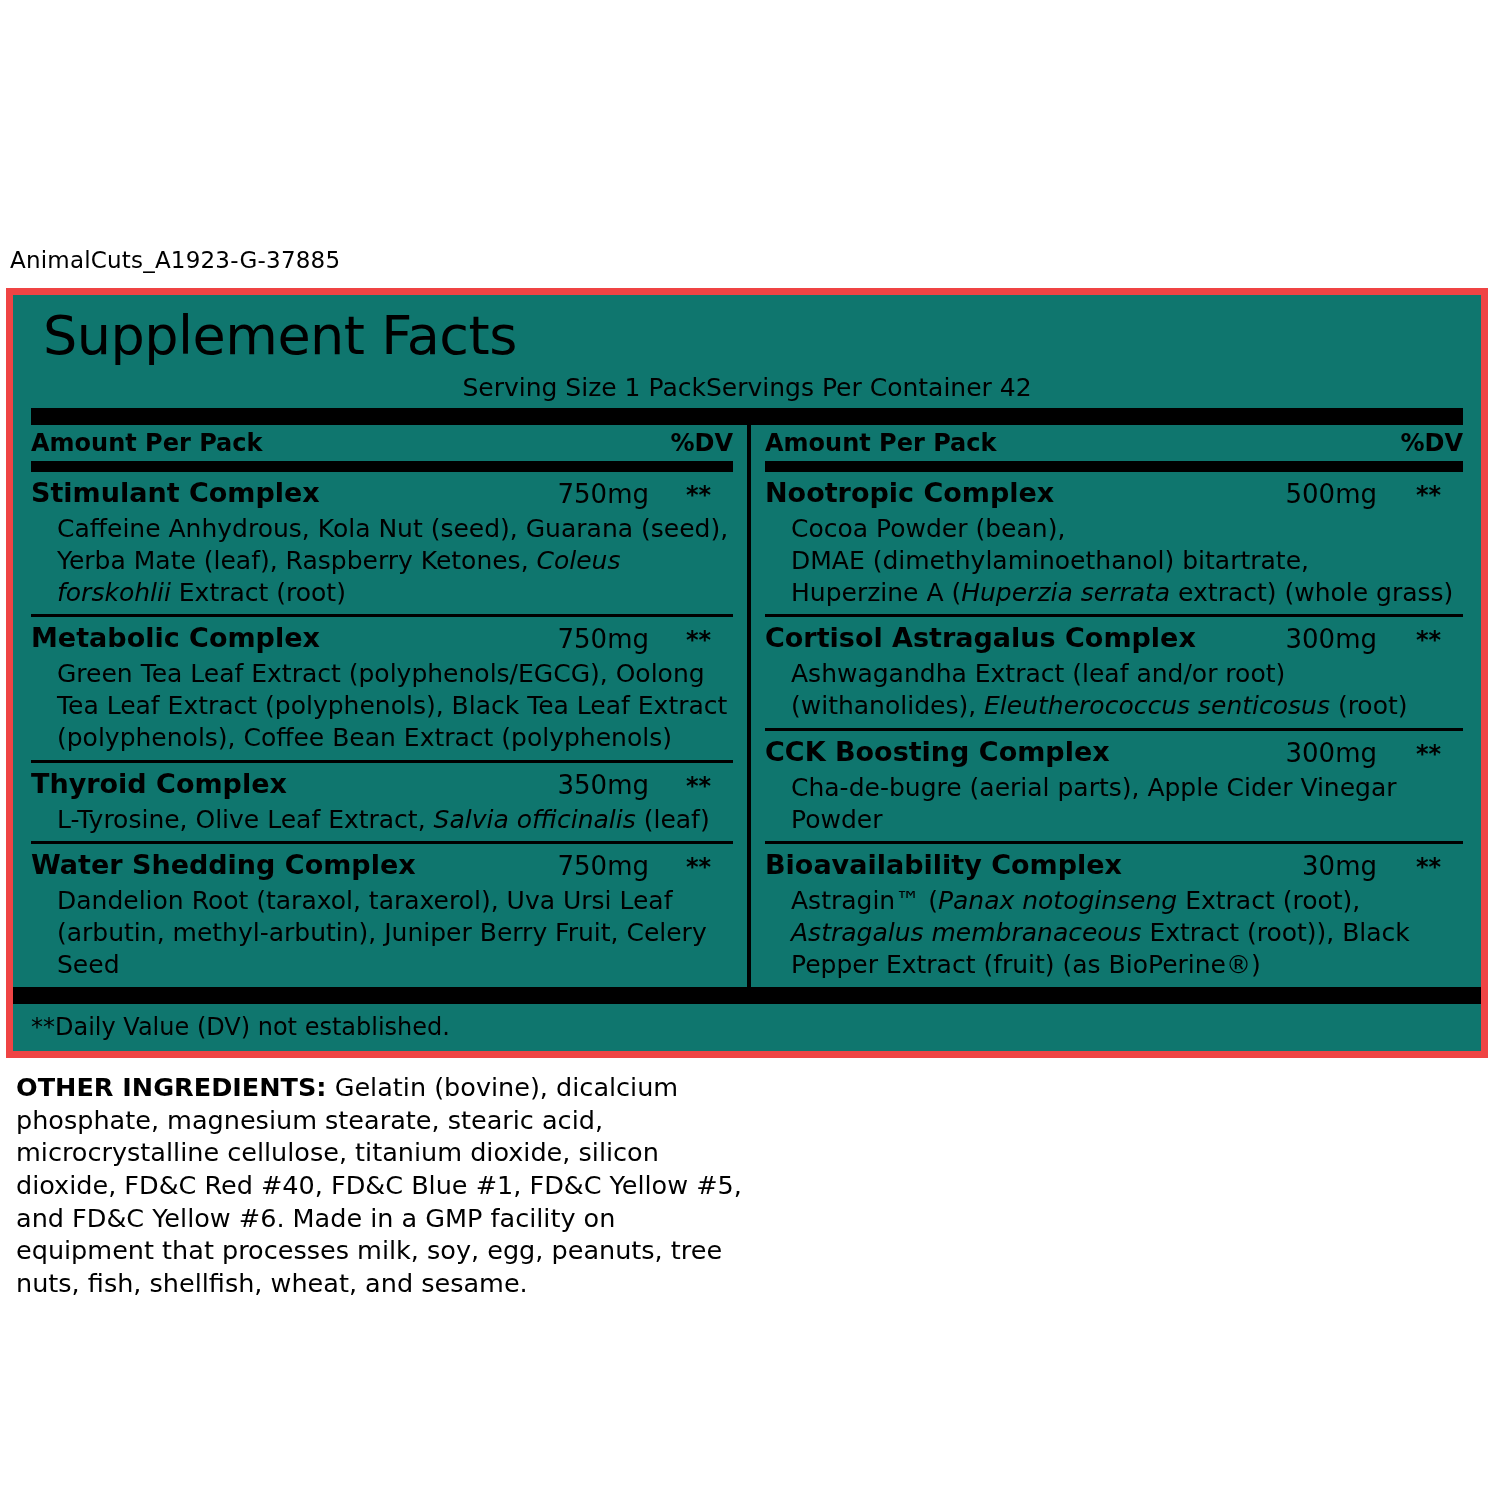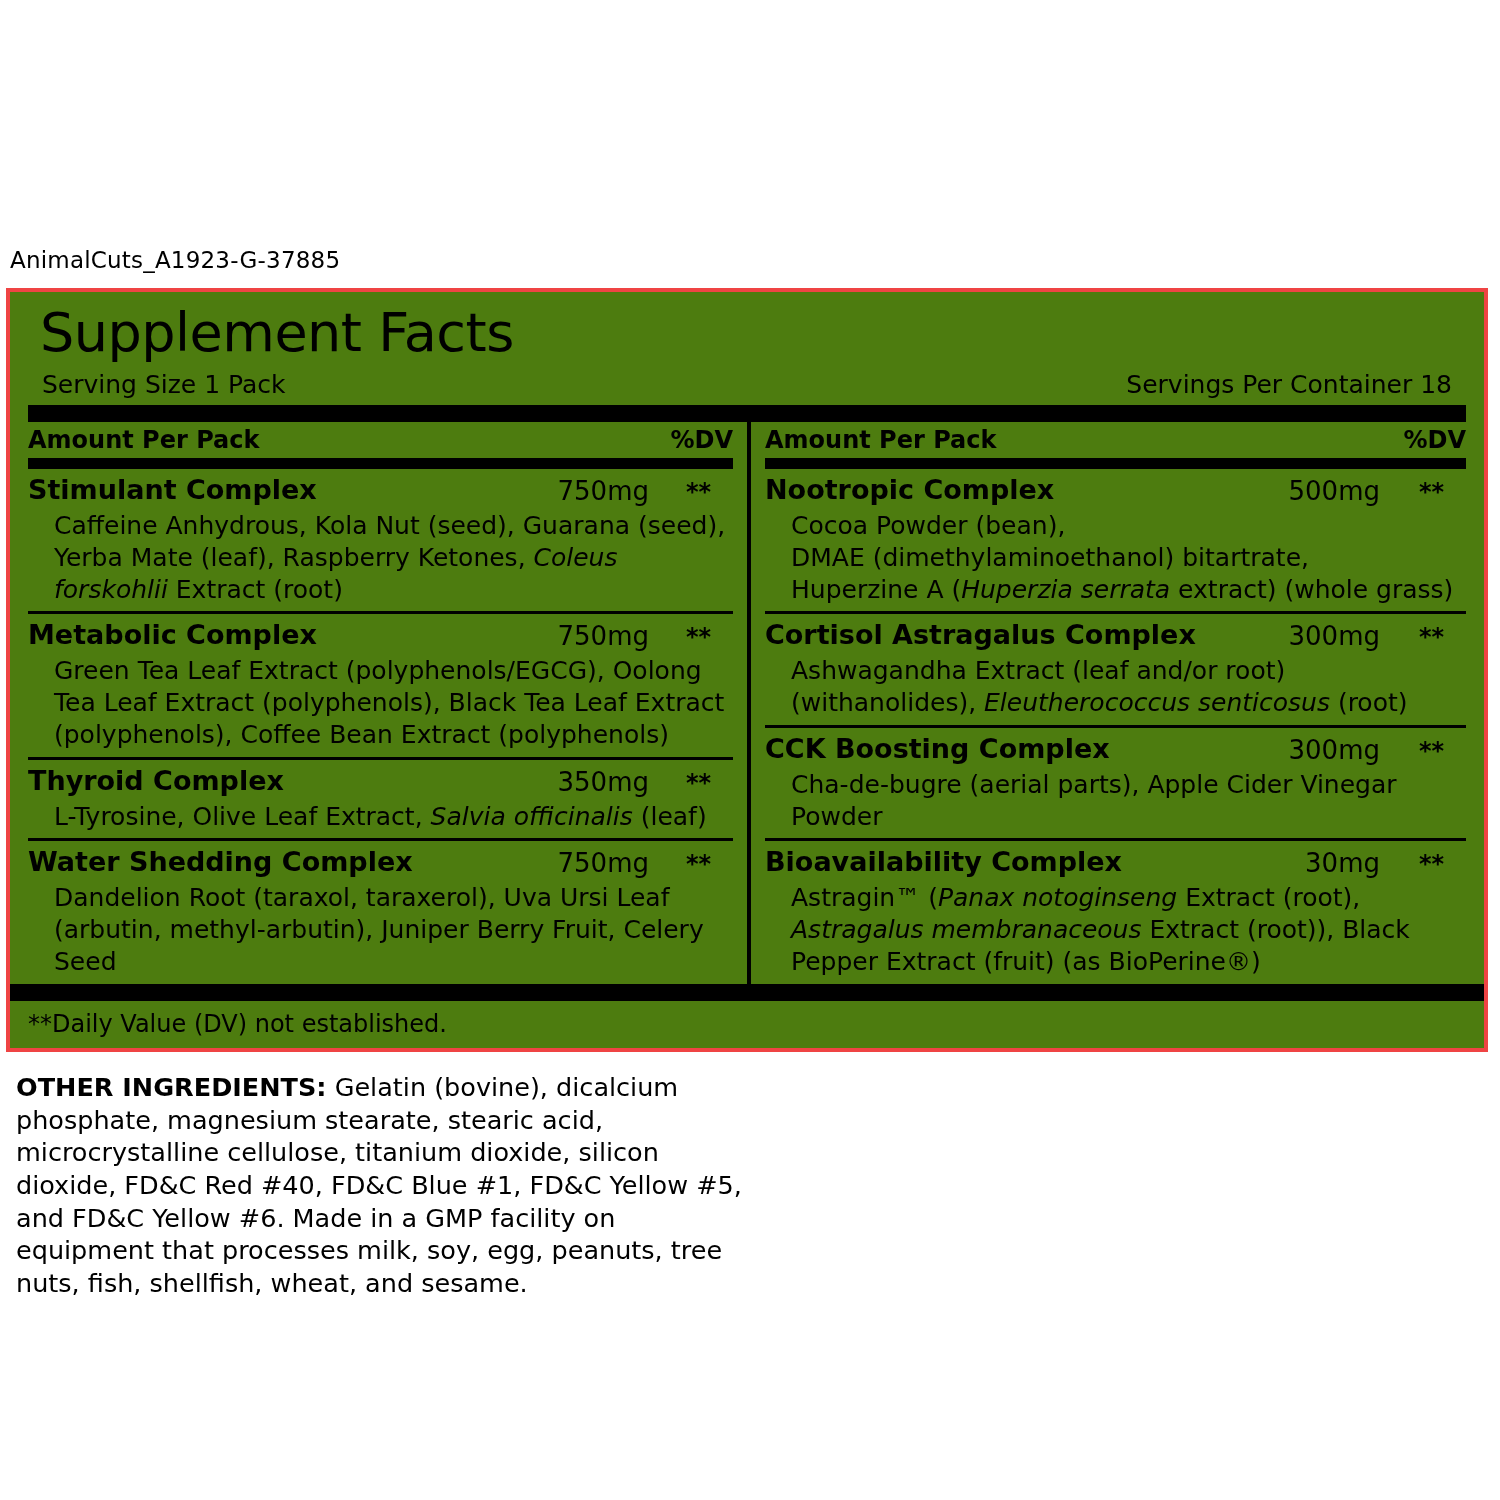--- a/index.html
+++ b/index.html
@@ -31,38 +31,38 @@
     font-family: "DejaVu Sans", sans-serif;
     letter-spacing: 0.2px;
   }
 
   
   .panel {
     position: absolute;
     left: 6px;
     top: 288px;
     width: 1482px;
-    border: 4px solid #ef4444;
+    border: 7px solid #ef4444;
     box-sizing: border-box;
-    background: #4d7c0f;
+    background: #0f766e;
   }
   .panel-inner {
     padding: 0 18px;
   }
   .sf-title {
     font-size: 54px;
     font-weight: normal;
     letter-spacing: -0.5px;
     margin: 14px 0 0 12px;
     line-height: 1.0;
     font-family: "DejaVu Sans", sans-serif;
   }
   .serving-row {
     display: flex;
-    justify-content: space-between;
+    justify-content: center;
     align-items: flex-end;
     font-size: 25px;
     margin: 10px 14px 0 14px;
   }
   .rule-thick {
     height: 17px;
     background: #000;
     margin: 6px 0 0 0;
   }
   .rule-thick-bottom {
@@ -163,21 +163,21 @@
 
 <div class="page">
 
   <div class="filecode">AnimalCuts_A1923-G-37885</div>
 
   <div class="panel">
     <div class="panel-inner">
       <div class="sf-title">Supplement Facts</div>
       <div class="serving-row">
         <span>Serving Size 1 Pack</span>
-        <span>Servings Per Container 18</span>
+        <span>Servings Per Container 42</span>
       </div>
       <div class="rule-thick"></div>
 
       <div class="cols">
 
         <div class="col col-left">
           <div class="amount-hdr">
             <span>Amount Per Pack</span>
             <span>%DV</span>
           </div>

